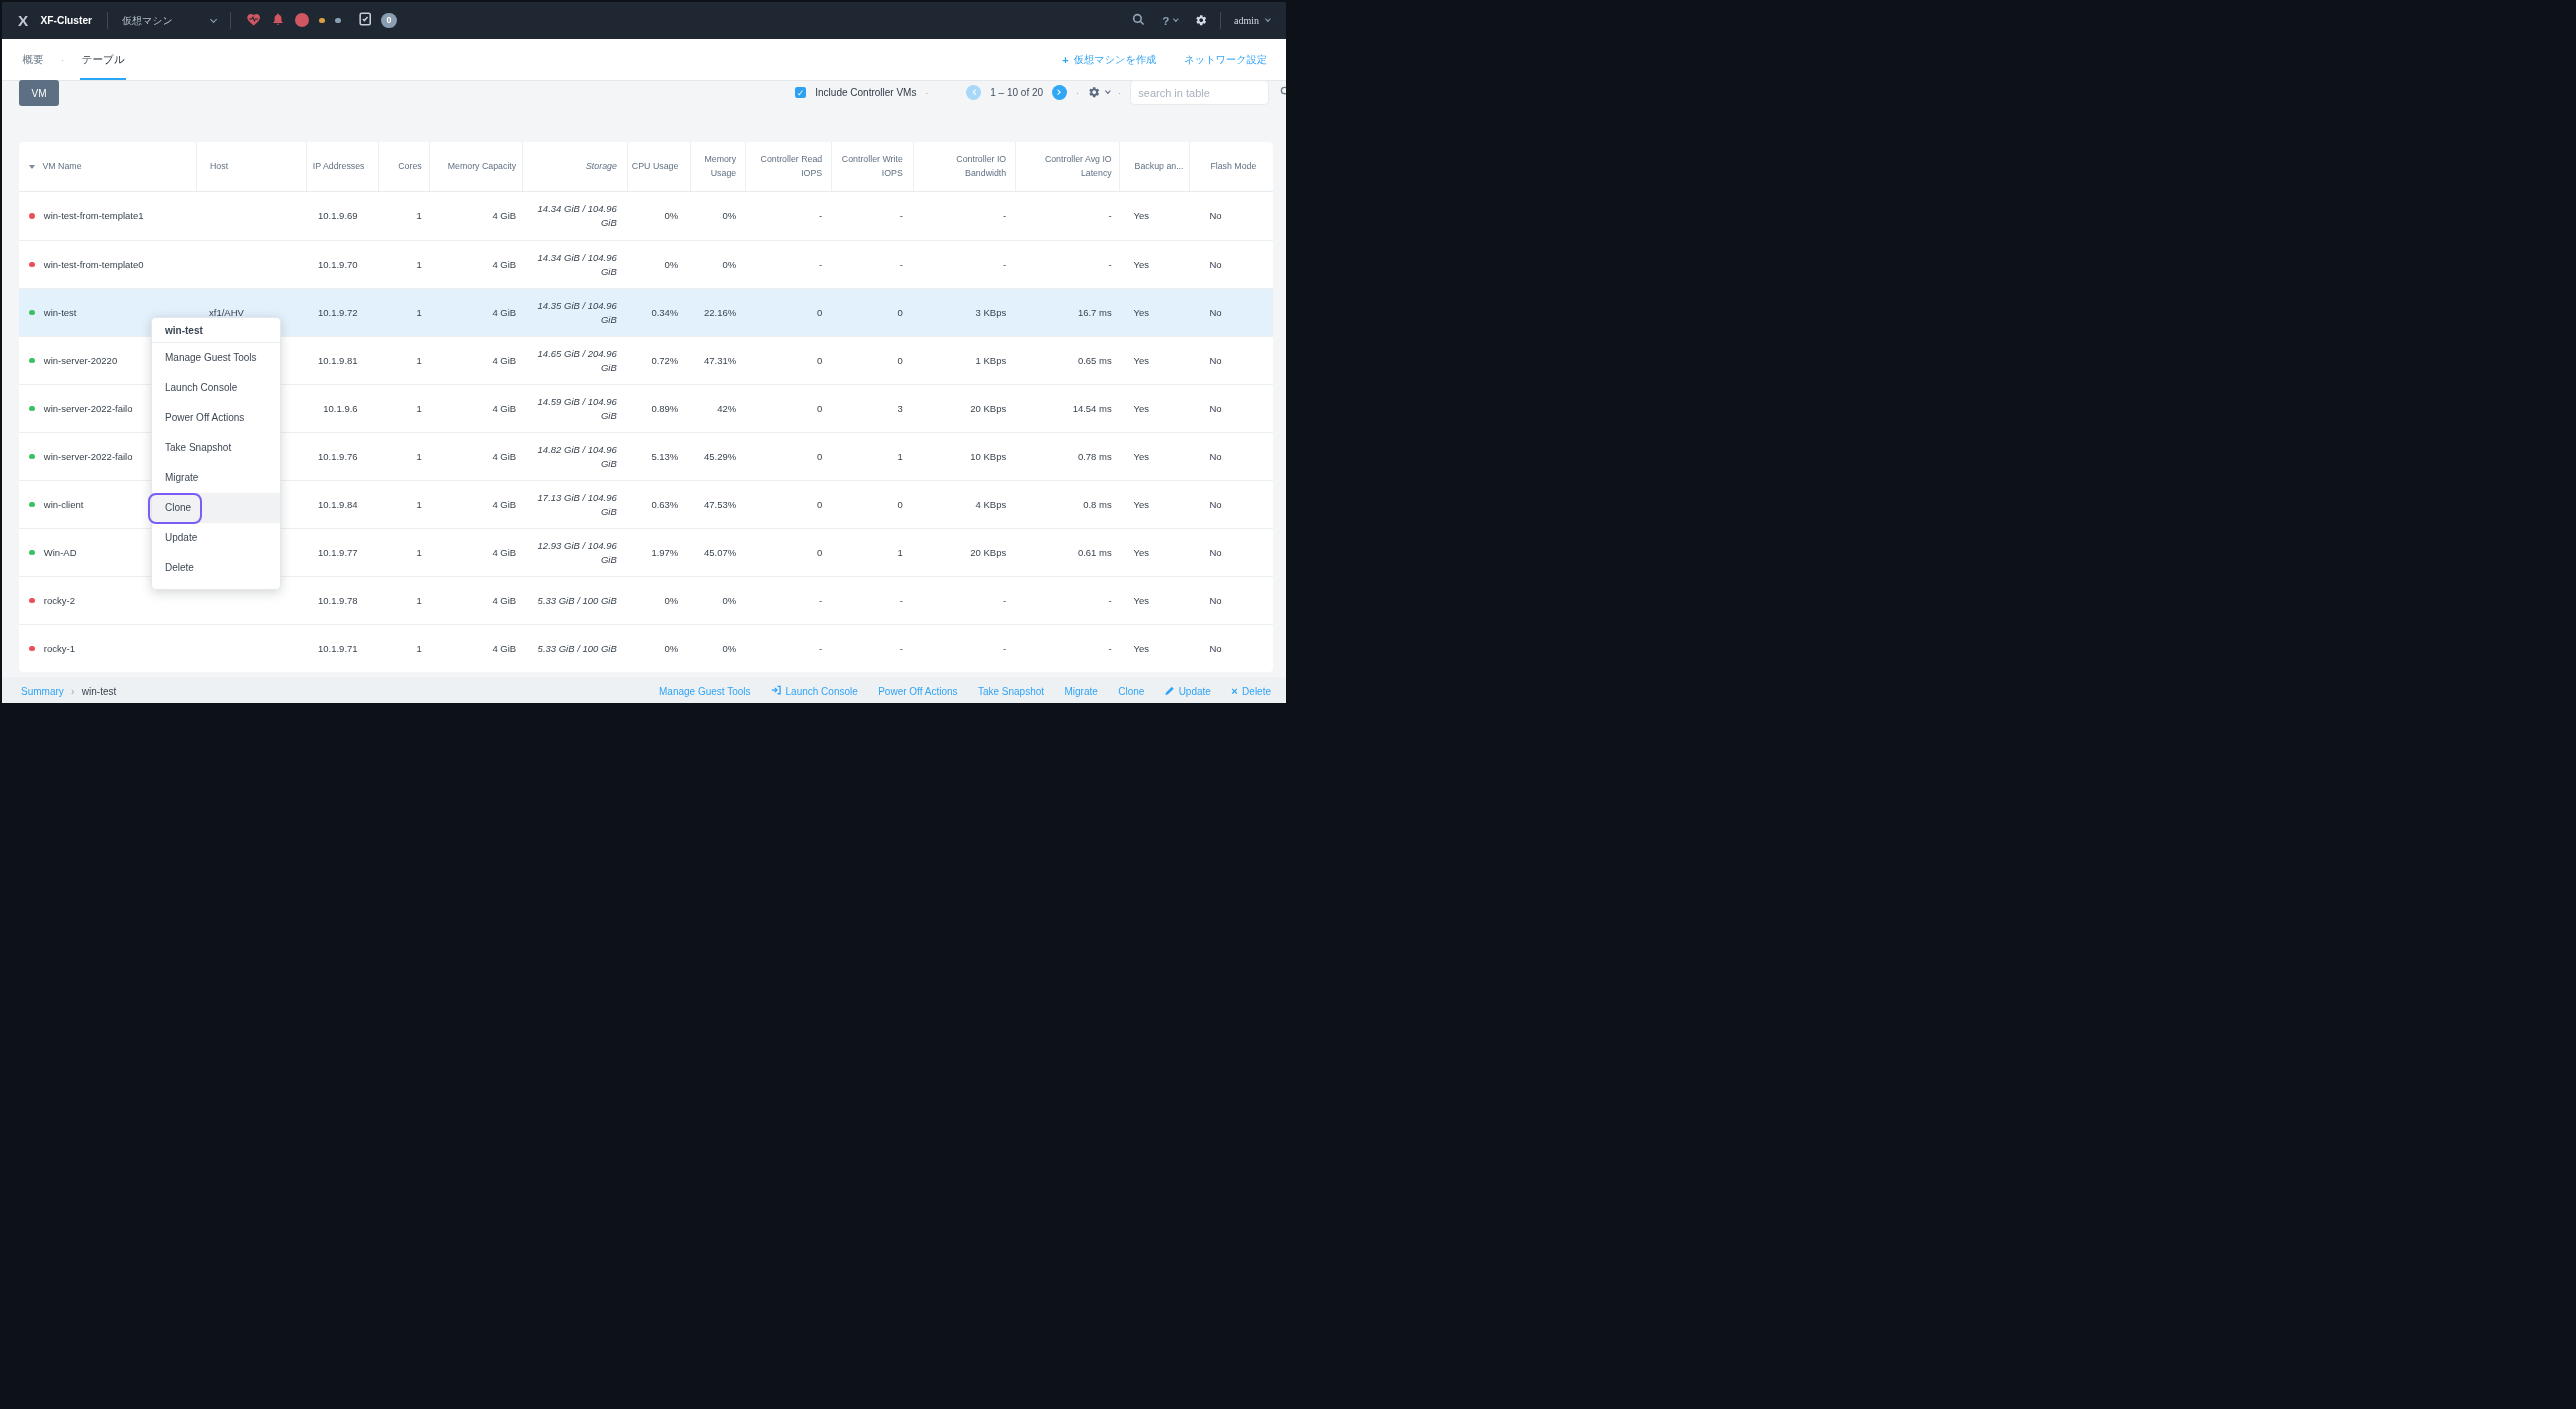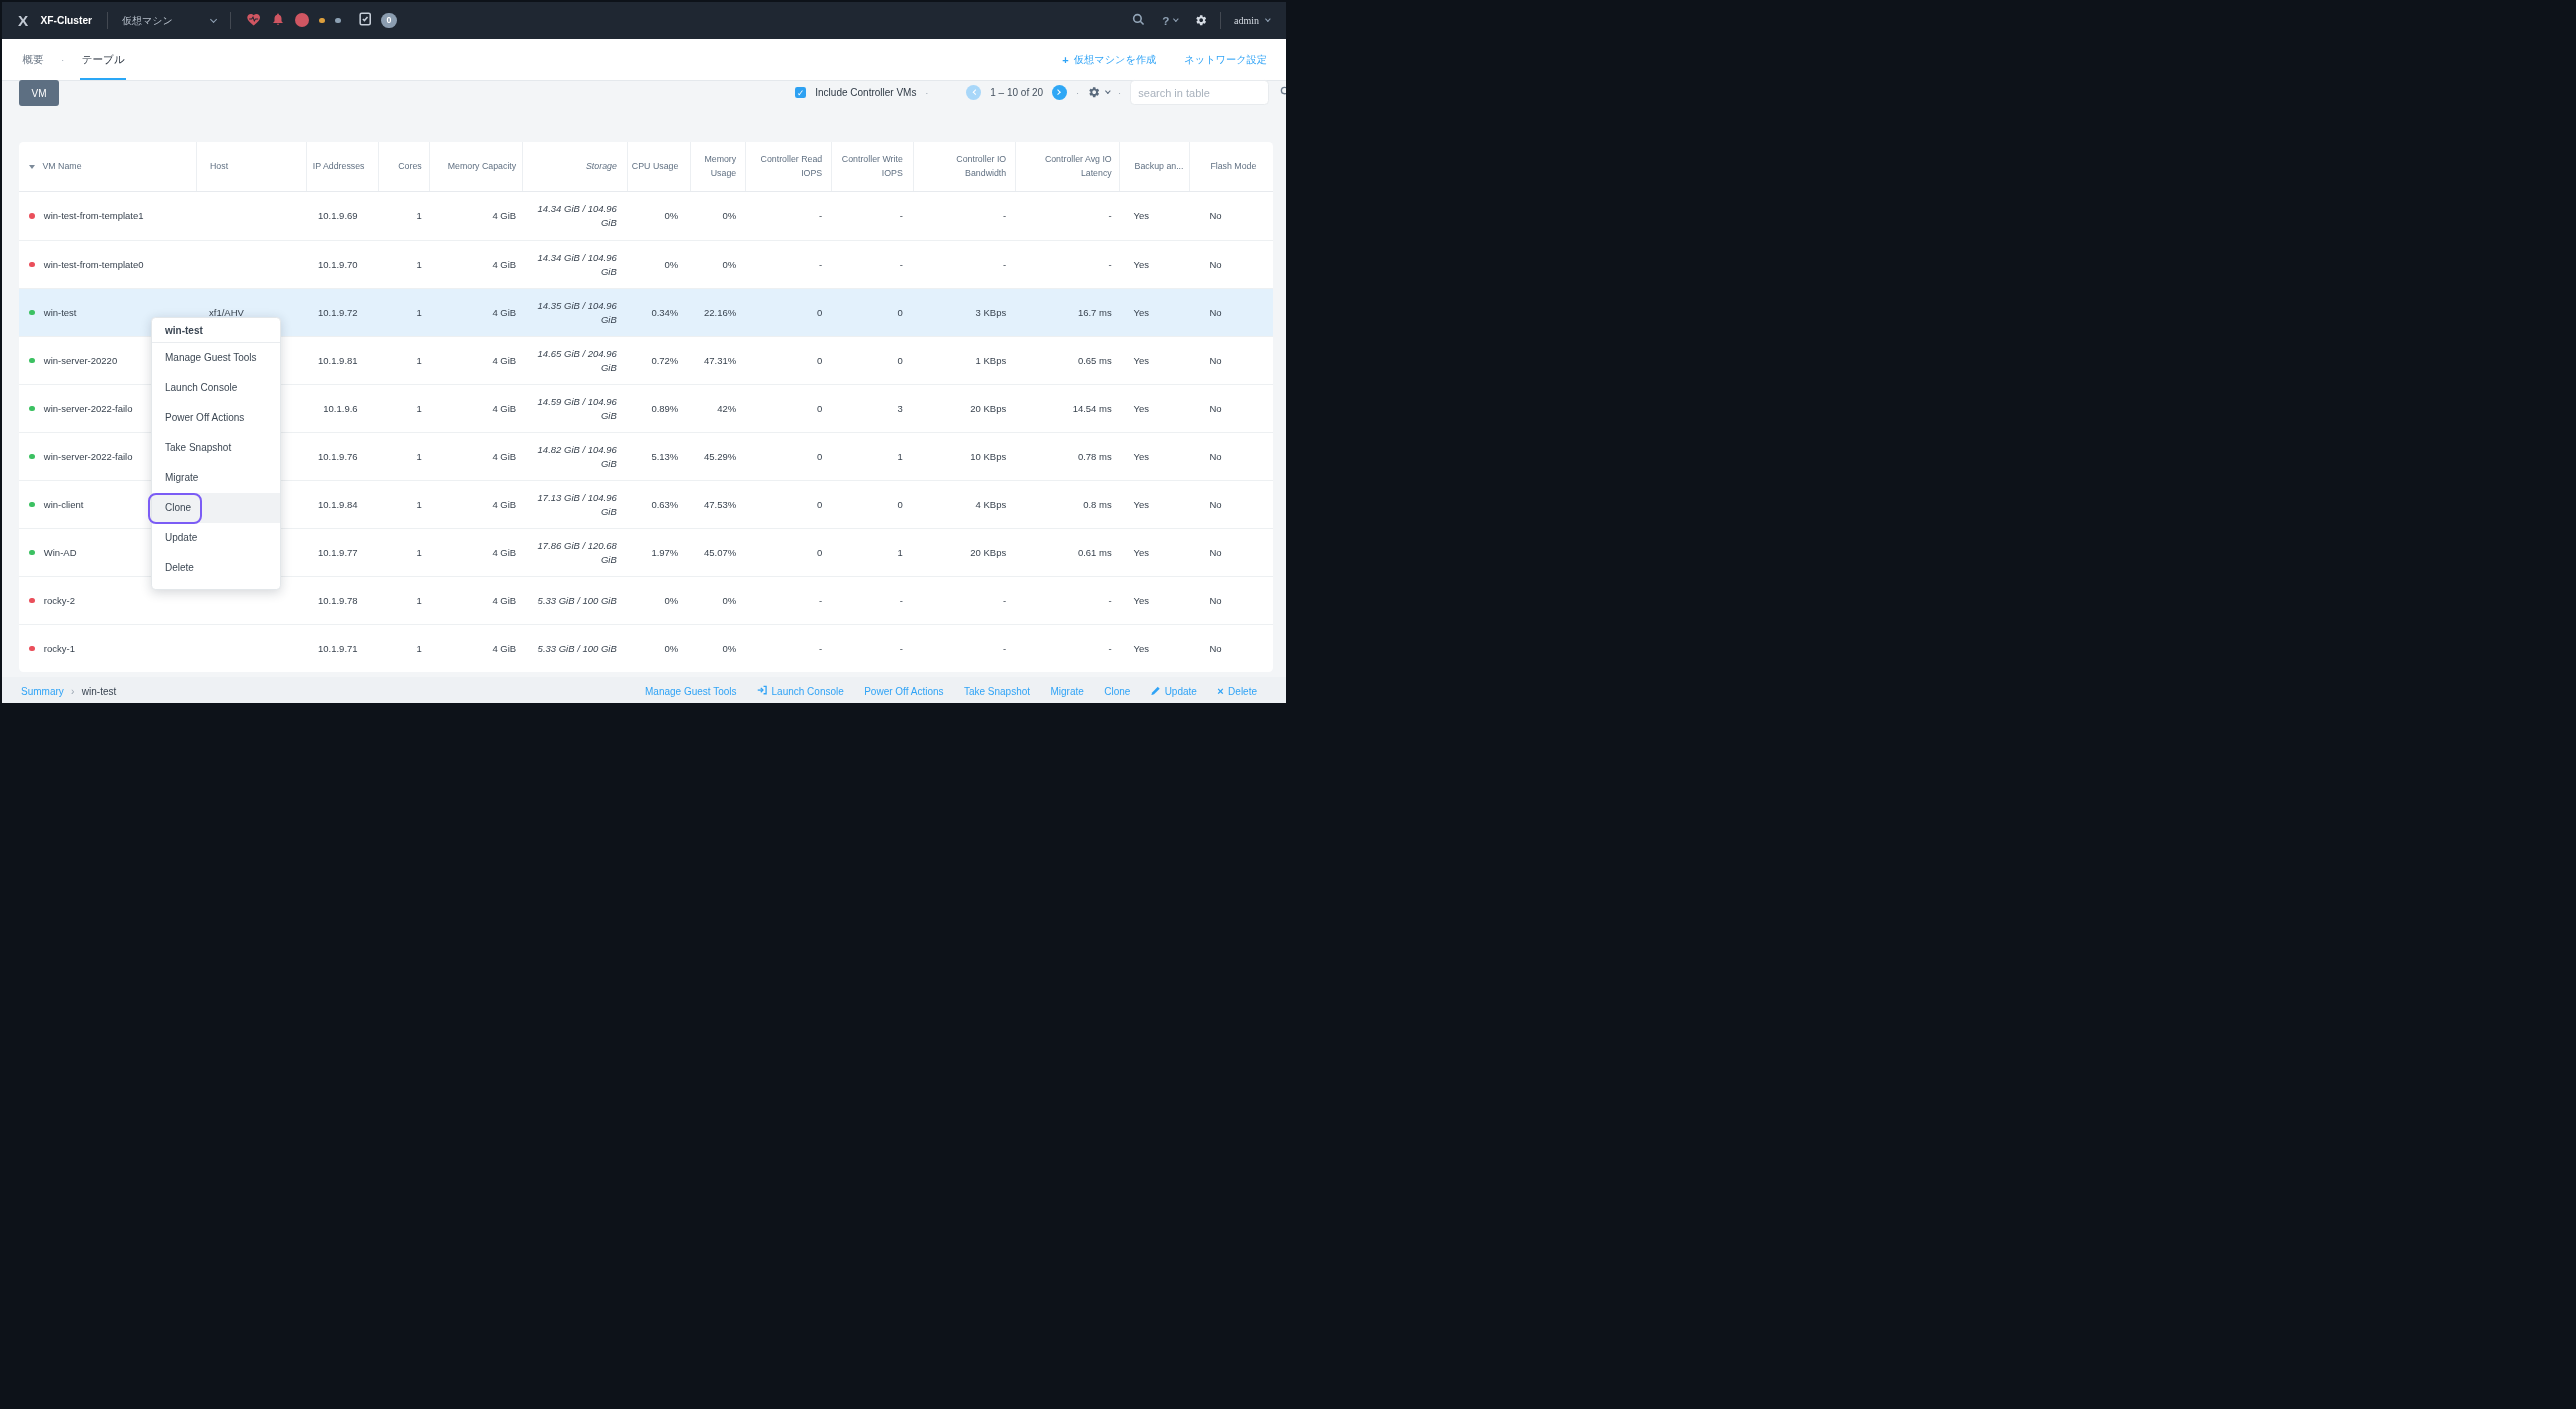--- a/index.html
+++ b/index.html
@@ -107,21 +107,21 @@
   .menu-item { height:30px; line-height:30px; padding-left:13px; font-size:10px; color:#3c4753;
                cursor:pointer; }
   .menu-item.hovered { background:#f0f2f4; }
 
   
   .purple-highlight { position:absolute; left:146px; top:491px; width:54px; height:31px;
                       border:2.9px solid #7b5cf5; border-radius:8px; z-index:50; pointer-events:none; }
 
   
   .footer { position:absolute; left:0; right:0; top:675px; height:28.5px; background:#eef1f4;
-            display:flex; align-items:center; justify-content:space-between; padding:0 29px 0 19px; }
+            display:flex; align-items:center; justify-content:space-between; padding:0 15px 0 19px; }
   .breadcrumb { display:flex; align-items:center; gap:7.3px; font-size:10px; }
   .crumb-root { color:#2fa3f6; cursor:pointer; }
   .crumb-chev { color:#9aa5b1; font-size:10.2px; }
   .crumb-current { color:#3a4552; }
   .footer-actions { display:flex; align-items:center; gap:20.4px; }
   .footer-link { color:#2fa3f6; font-size:10px; cursor:pointer; display:flex; align-items:center; gap:4.4px; }
   .x-glyph { font-size:11px; font-weight:700; line-height:1; }
 </style>
 </head>
 <body>
@@ -613,21 +613,21 @@
           <div class="td c3">
             <span>10.1.9.77</span>
           </div>
           <div class="td c4">
             <span>1</span>
           </div>
           <div class="td c5">
             <span>4 GiB</span>
           </div>
           <div class="td c6">
-            <span>17.86 GiB / 120.68 GiB</span>
+            <span>12.93 GiB / 104.96 GiB</span>
           </div>
           <div class="td c7">
             <span>1.97%</span>
           </div>
           <div class="td c8">
             <span>45.07%</span>
           </div>
           <div class="td c9">
             <span>0</span>
           </div>

